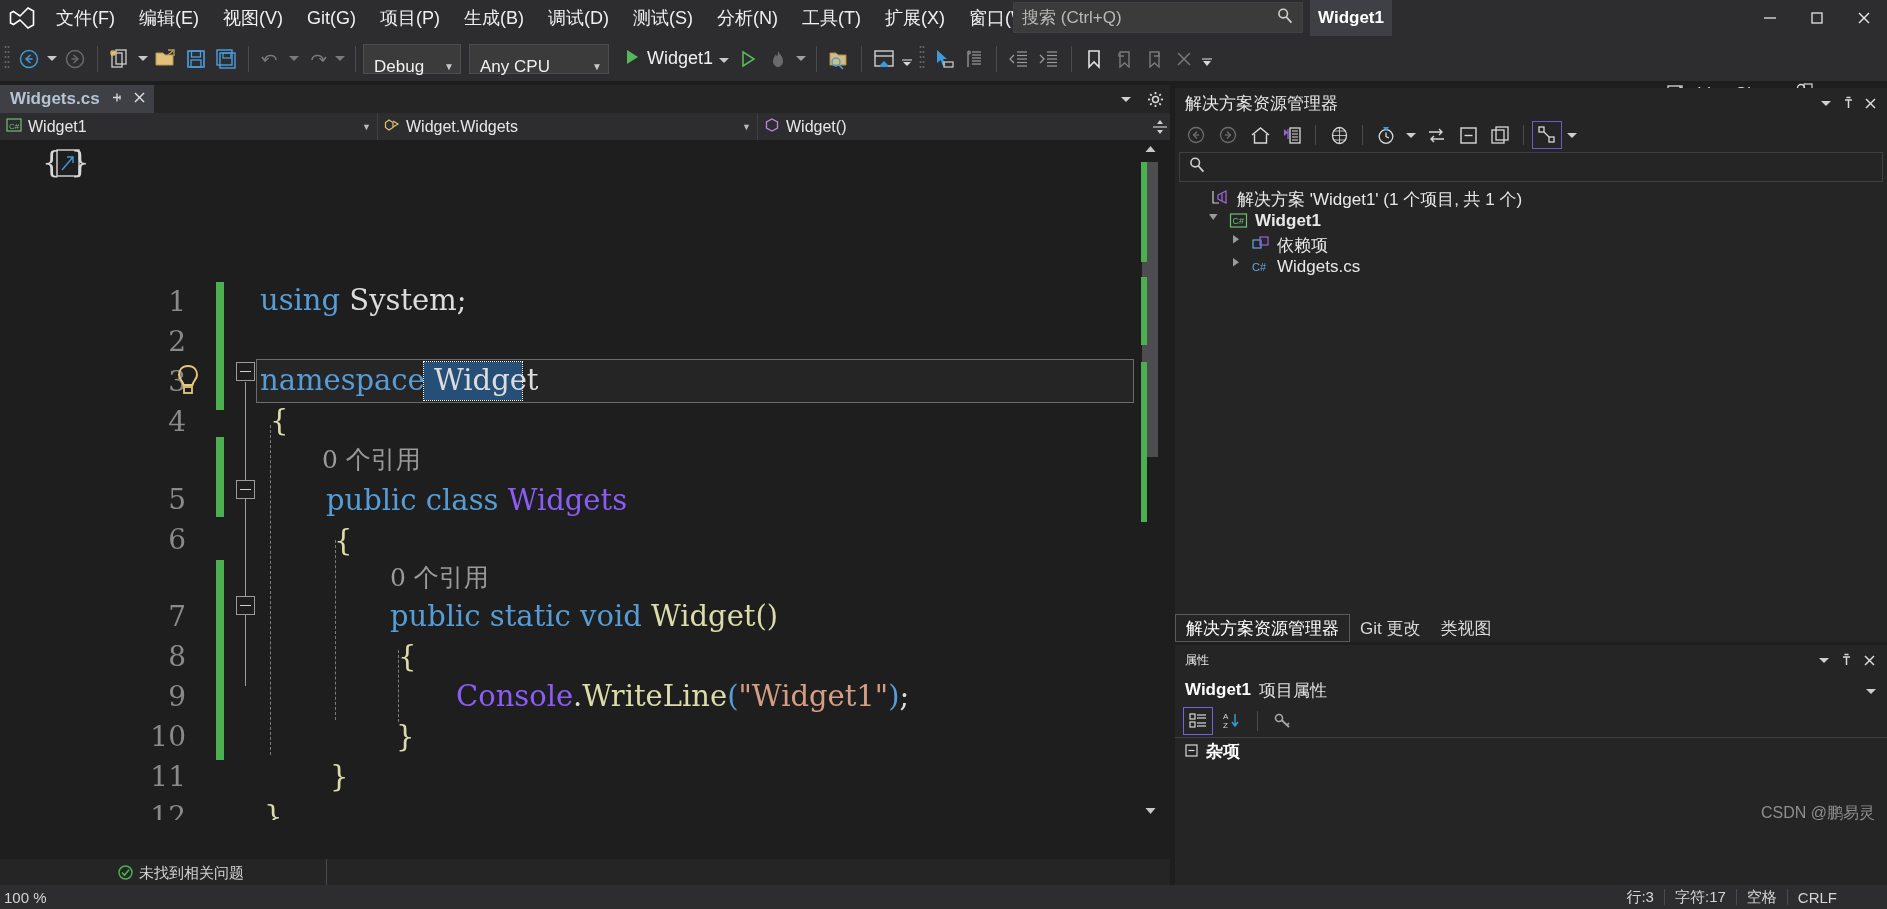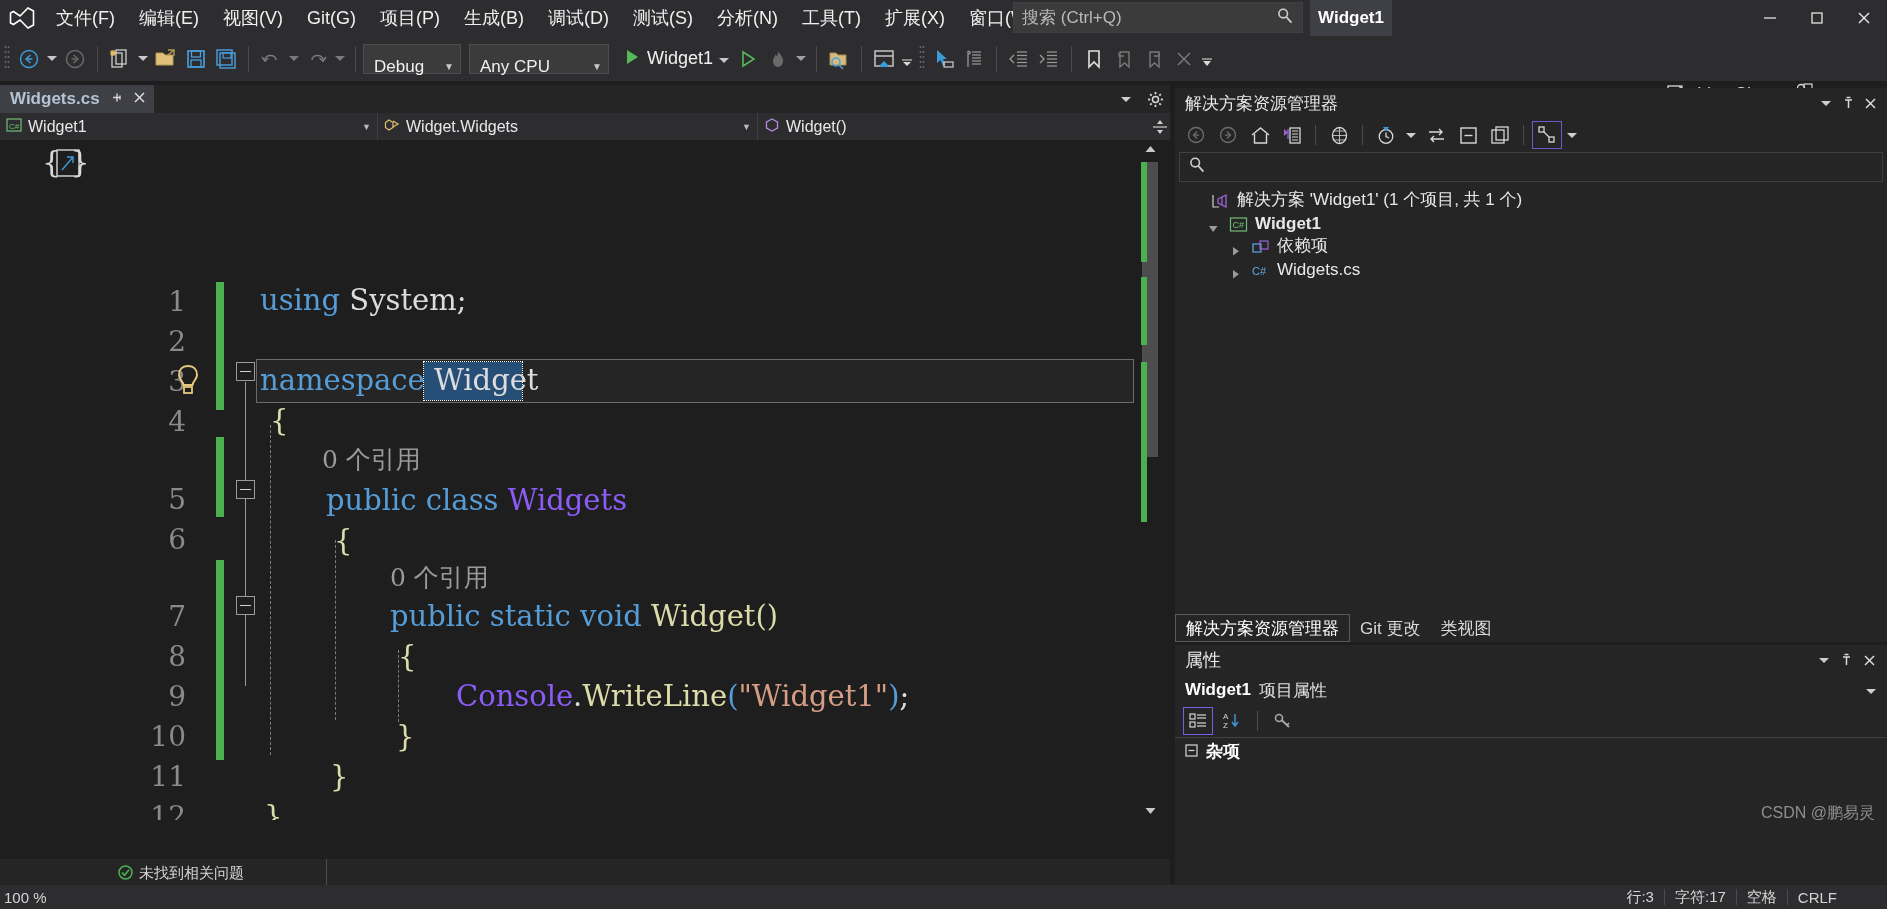--- a/index.html
+++ b/index.html
@@ -141,36 +141,36 @@
     height:34px; display:flex; align-items:center; padding:0 6px; gap:2px; background:#252526;
   }
   .st-btn { width:30px; height:28px; display:flex; align-items:center; justify-content:center; }
   .st-sep { width:1px; height:20px; background:#4a4a4f; margin:0 6px; }
   .sol-search {
     height:30px; margin:0 4px; background:#252526; border:1px solid #3f3f46;
     display:flex; align-items:center; padding:0 8px;
   }
   .sol-search .ph { flex:1; font-size:16px; color:#b9b9b9; }
   .tree { padding-top:6px; font-size:17px; color:#e8e8e8; }
-  .trow { display:flex; align-items:flex-end; height:23px; padding-left:6px; gap:6px; }
+  .trow { display:flex; align-items:flex-start; height:23px; padding-left:6px; gap:6px; }
   .tw { width:16px; display:flex; align-items:center; justify-content:center; }
   .ticon { width:22px; display:flex; align-items:center; justify-content:center; }
   .tlabel { white-space:nowrap; }
   .bold { font-weight:bold; }
 
   .dock-tabs {
     position:absolute; left:1175px; top:612px; width:712px; height:30px;
     display:flex; align-items:flex-end; gap:0; background:#252526;
   }
   .dtab { height:28px; padding:0 10px; display:flex; align-items:center; font-size:17px; color:#d8d8d8; }
   .dtab.active { background:#252526; border:1px solid #5a5a5e; color:#ffffff; }
 
   .prop-pane { position:absolute; left:1175px; top:645px; width:712px; height:245px; background:#252526; }
   .prop-title { display:flex; align-items:center; height:30px; padding:0 6px 0 10px; }
-  .prop-title .t { flex:1; font-size:18px; color:#e8e8e8; }
+  .prop-title .t { flex:1; font-size:12px; color:#e8e8e8; }
   .prop-sub { display:flex; align-items:center; height:30px; padding-left:10px; font-size:17px; }
   .prop-sub .a { font-weight:bold; color:#ffffff; }
   .prop-sub .b { color:#e0e0e0; margin-left:8px; }
   .prop-tools { height:32px; display:flex; align-items:center; padding-left:8px; gap:4px; }
   .pt-btn { width:30px; height:28px; display:flex; align-items:center; justify-content:center; }
   .pt-btn.sel { border:1px solid #7160e8; }
   .prop-grid-head { display:flex; align-items:center; height:28px; padding-left:10px; gap:8px;
     border-top:1px solid #3f3f46; }
   .prop-grid-head .lbl { font-size:17px; font-weight:bold; color:#ffffff; }
   .watermark { position:absolute; right:12px; bottom:66px; font-size:16px; color:#8e8e8e; }

